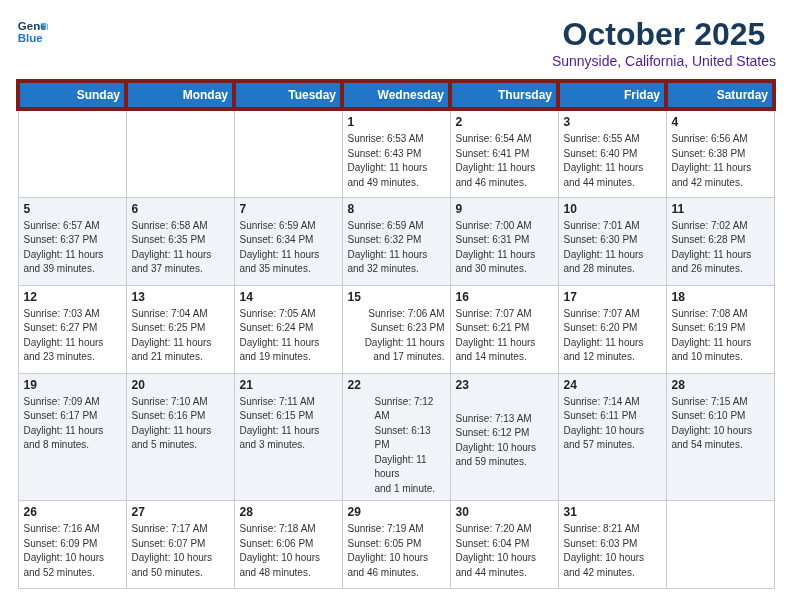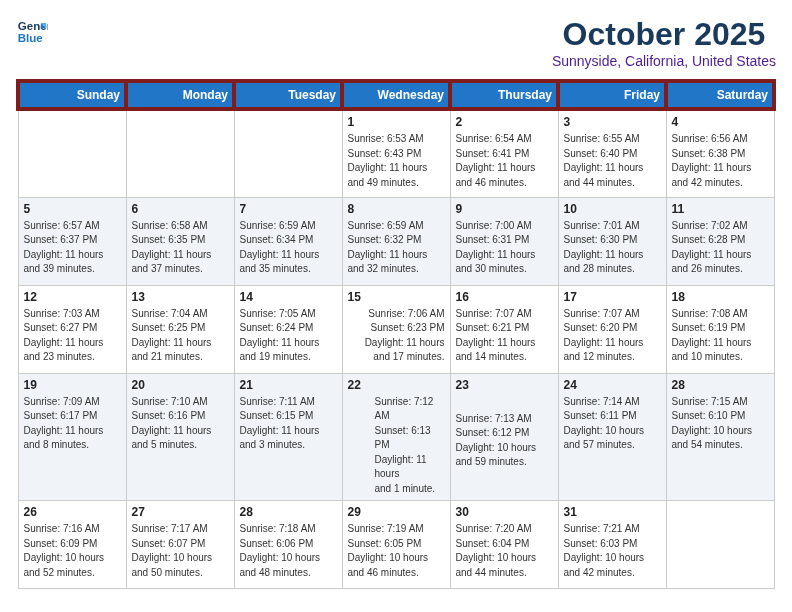--- a/index.html
+++ b/index.html
@@ -325,21 +325,21 @@
         </td>
         <td>
           <span class="day-number">30</span>
           <div class="day-info" style="white-space: pre-line;">Sunrise: 7:20 AM
 Sunset: 6:04 PM
 Daylight: 10 hours
 and 44 minutes.</div>
         </td>
         <td>
           <span class="day-number">31</span>
-          <div class="day-info" style="white-space: pre-line;">Sunrise: 7:21 AM
+          <div class="day-info" style="white-space: pre-line;">Sunrise: 8:21 AM
 Sunset: 6:03 PM
 Daylight: 10 hours
 and 42 minutes.</div>
         </td>
         <td class="empty-cell"></td>
       </tr>
     </tbody>
 </table>
 
 </body></html>

